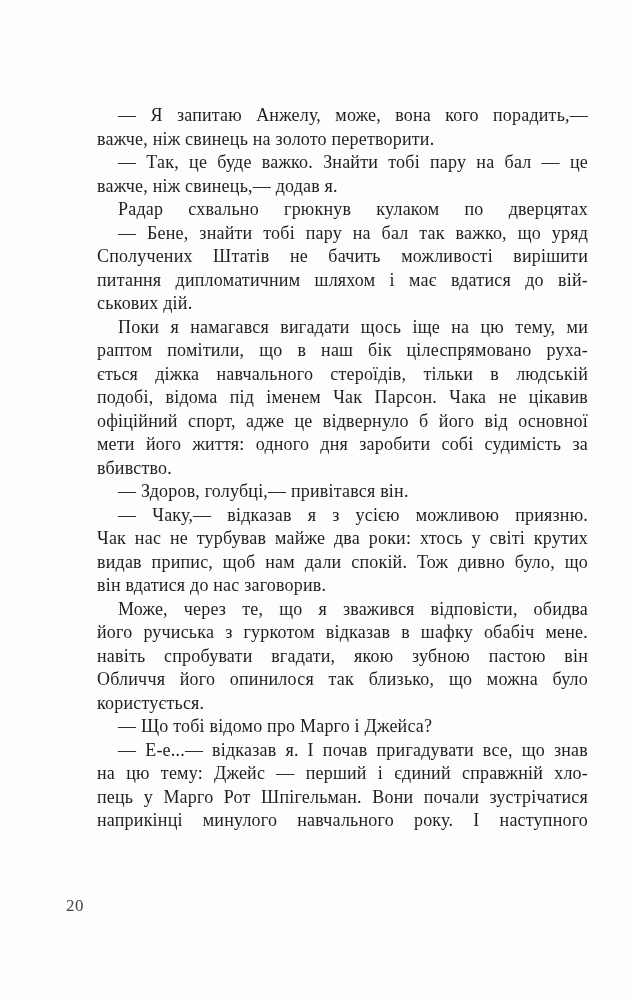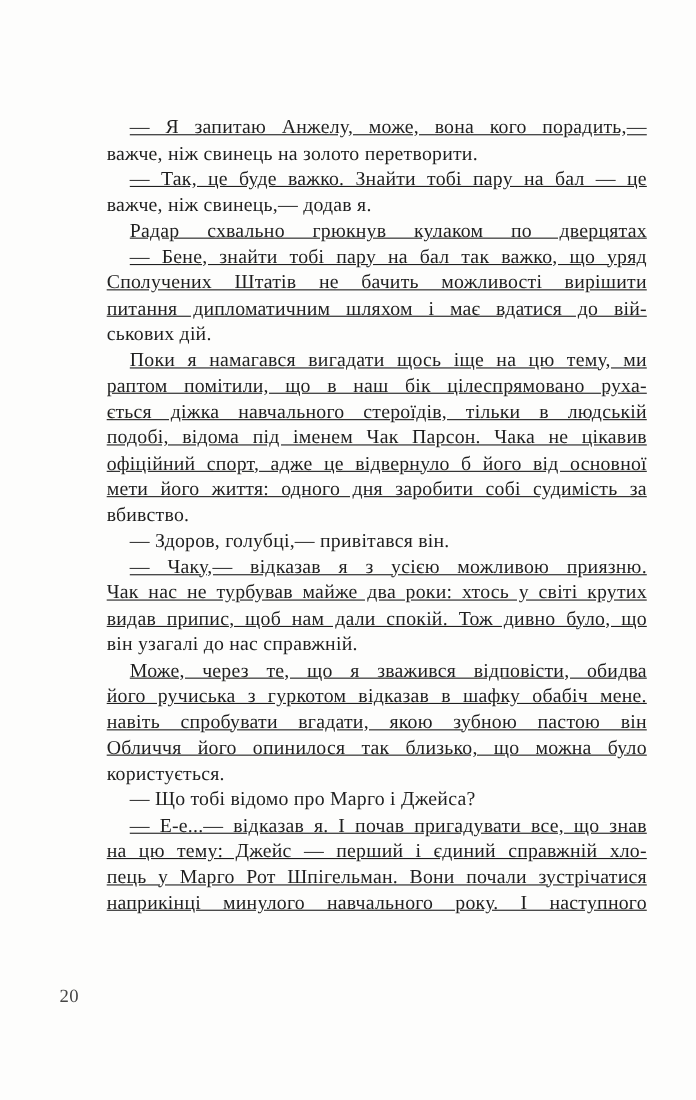--- a/index.html
+++ b/index.html
@@ -29,29 +29,28 @@
     margin: 0;
     padding: 0;
   }
   .line {
     text-align: justify;
     white-space: normal;
   }
   
   .jl {
     text-align-last: justify;
-    text-decoration: underline;
   }
   
   .indent {
     text-indent: 21px;
   }
   .page-number {
     position: absolute;
-    left: 54px;
+    left: 66px;
     top: 896px;
     font-size: 17px;
     color: #454545;
     letter-spacing: 0.5px;
   }
 </style>
 </head>
 <body>
 
 <div class="page">
@@ -90,21 +89,21 @@
     </div>
 
     <div class="para">
       <div class="line indent">— Здоров, голубці,— привітався він.</div>
     </div>
 
     <div class="para">
       <div class="line jl indent">— Чаку,— відказав я з усією можливою приязню.</div>
       <div class="line jl">Чак нас не турбував майже два роки: хтось у світі крутих</div>
       <div class="line jl">видав припис, щоб нам дали спокій. Тож дивно було, що</div>
-      <div class="line">він узагалі до нас справжній.</div>
+      <div class="line">він вдатися до нас заговорив.</div>
     </div>
 
     <div class="para">
       <div class="line jl indent">Може, через те, що я зважився відповісти, обидва</div>
       <div class="line jl">його ручиська з гуркотом відказав в шафку обабіч мене.</div>
       <div class="line jl">навіть спробувати вгадати, якою зубною пастою він</div>
       <div class="line jl">Обличчя його опинилося так близько, що можна було</div>
       <div class="line">користується.</div>
     </div>
 

